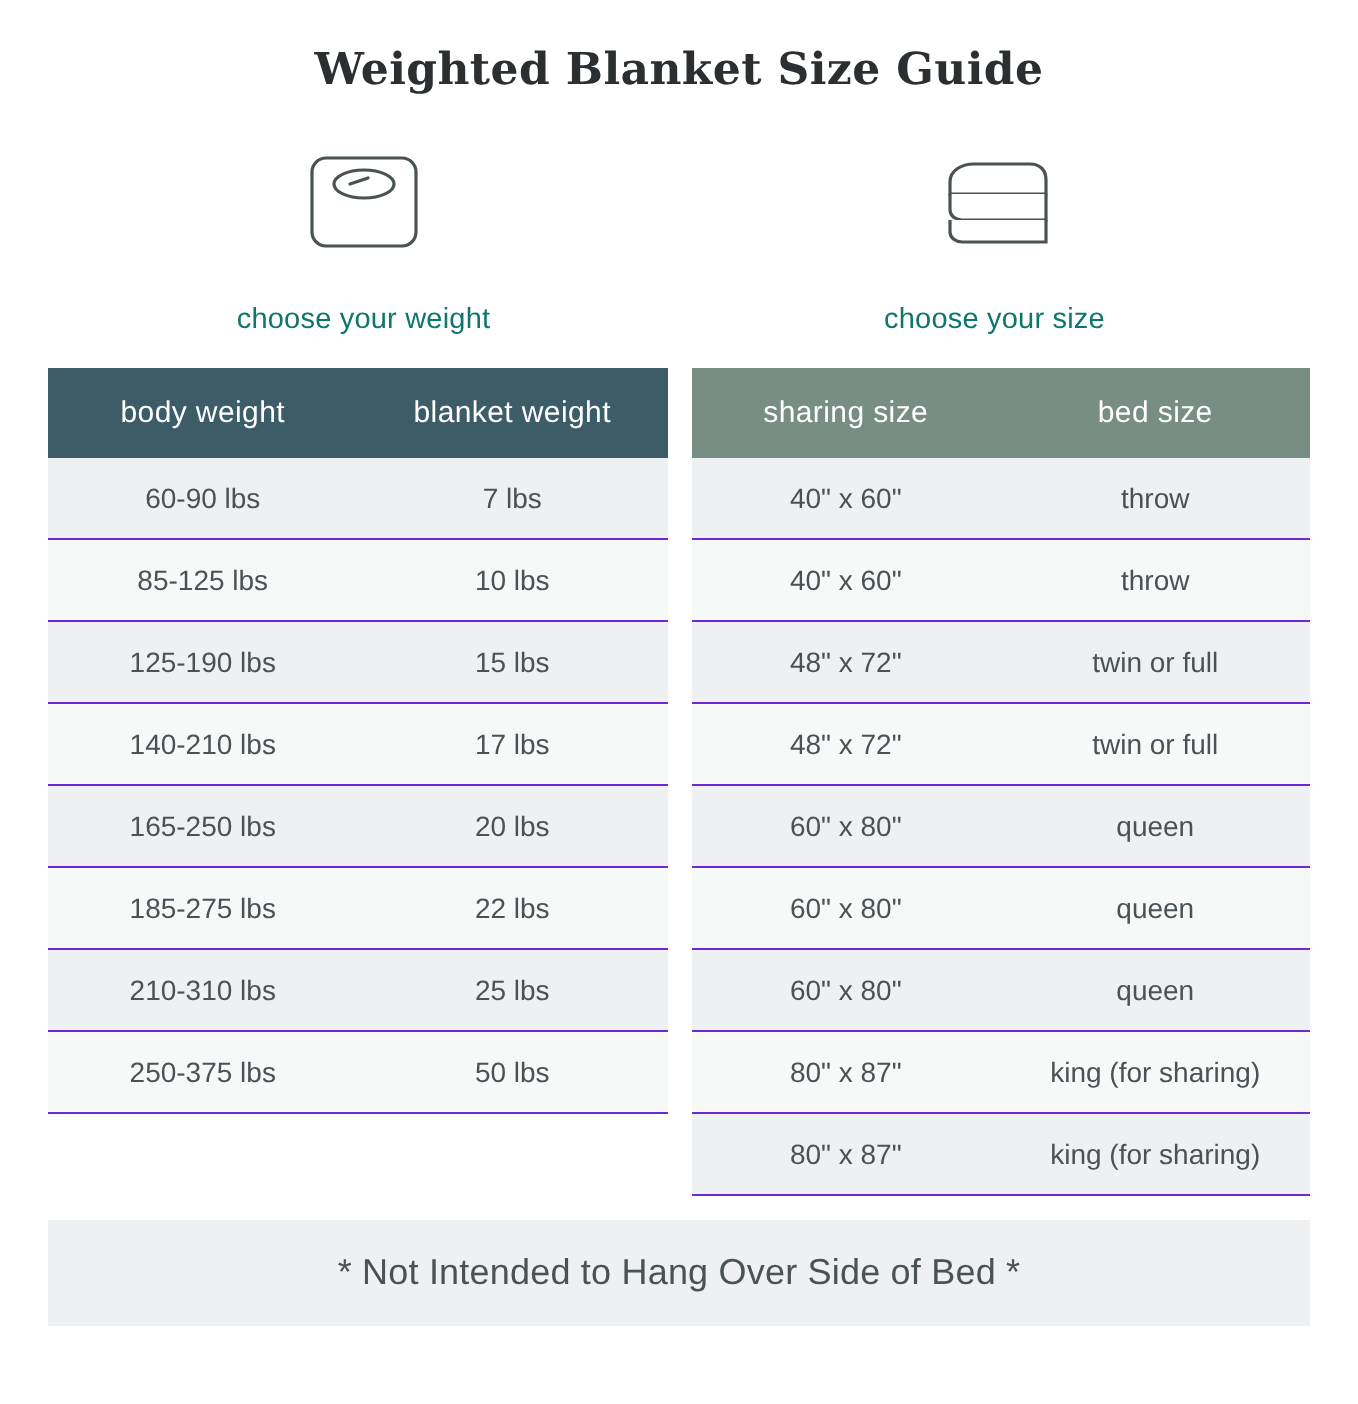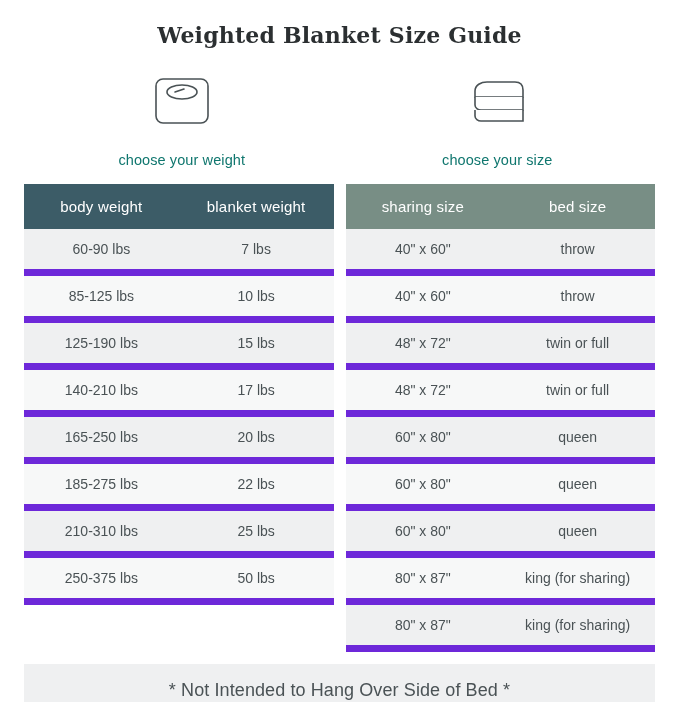--- a/index.html
+++ b/index.html
@@ -78,21 +78,21 @@
     background: #3c5c67;
   }
   .right-table th {
     background: #788e85;
   }
   td {
     font-size: 14px;
     color: #4a5255;
     text-align: center;
     padding: 12px 6px;
-    border-bottom: 7px solid #6d28d9;
+    border-bottom: 1px solid #6d28d9;
   }
   tbody tr:nth-child(odd) td {
     background: #eff0f1;
   }
   tbody tr:nth-child(even) td {
     background: #f7f8f8;
   }
   .footnote {
     margin-top: 12px;
     background: #eff0f1;

